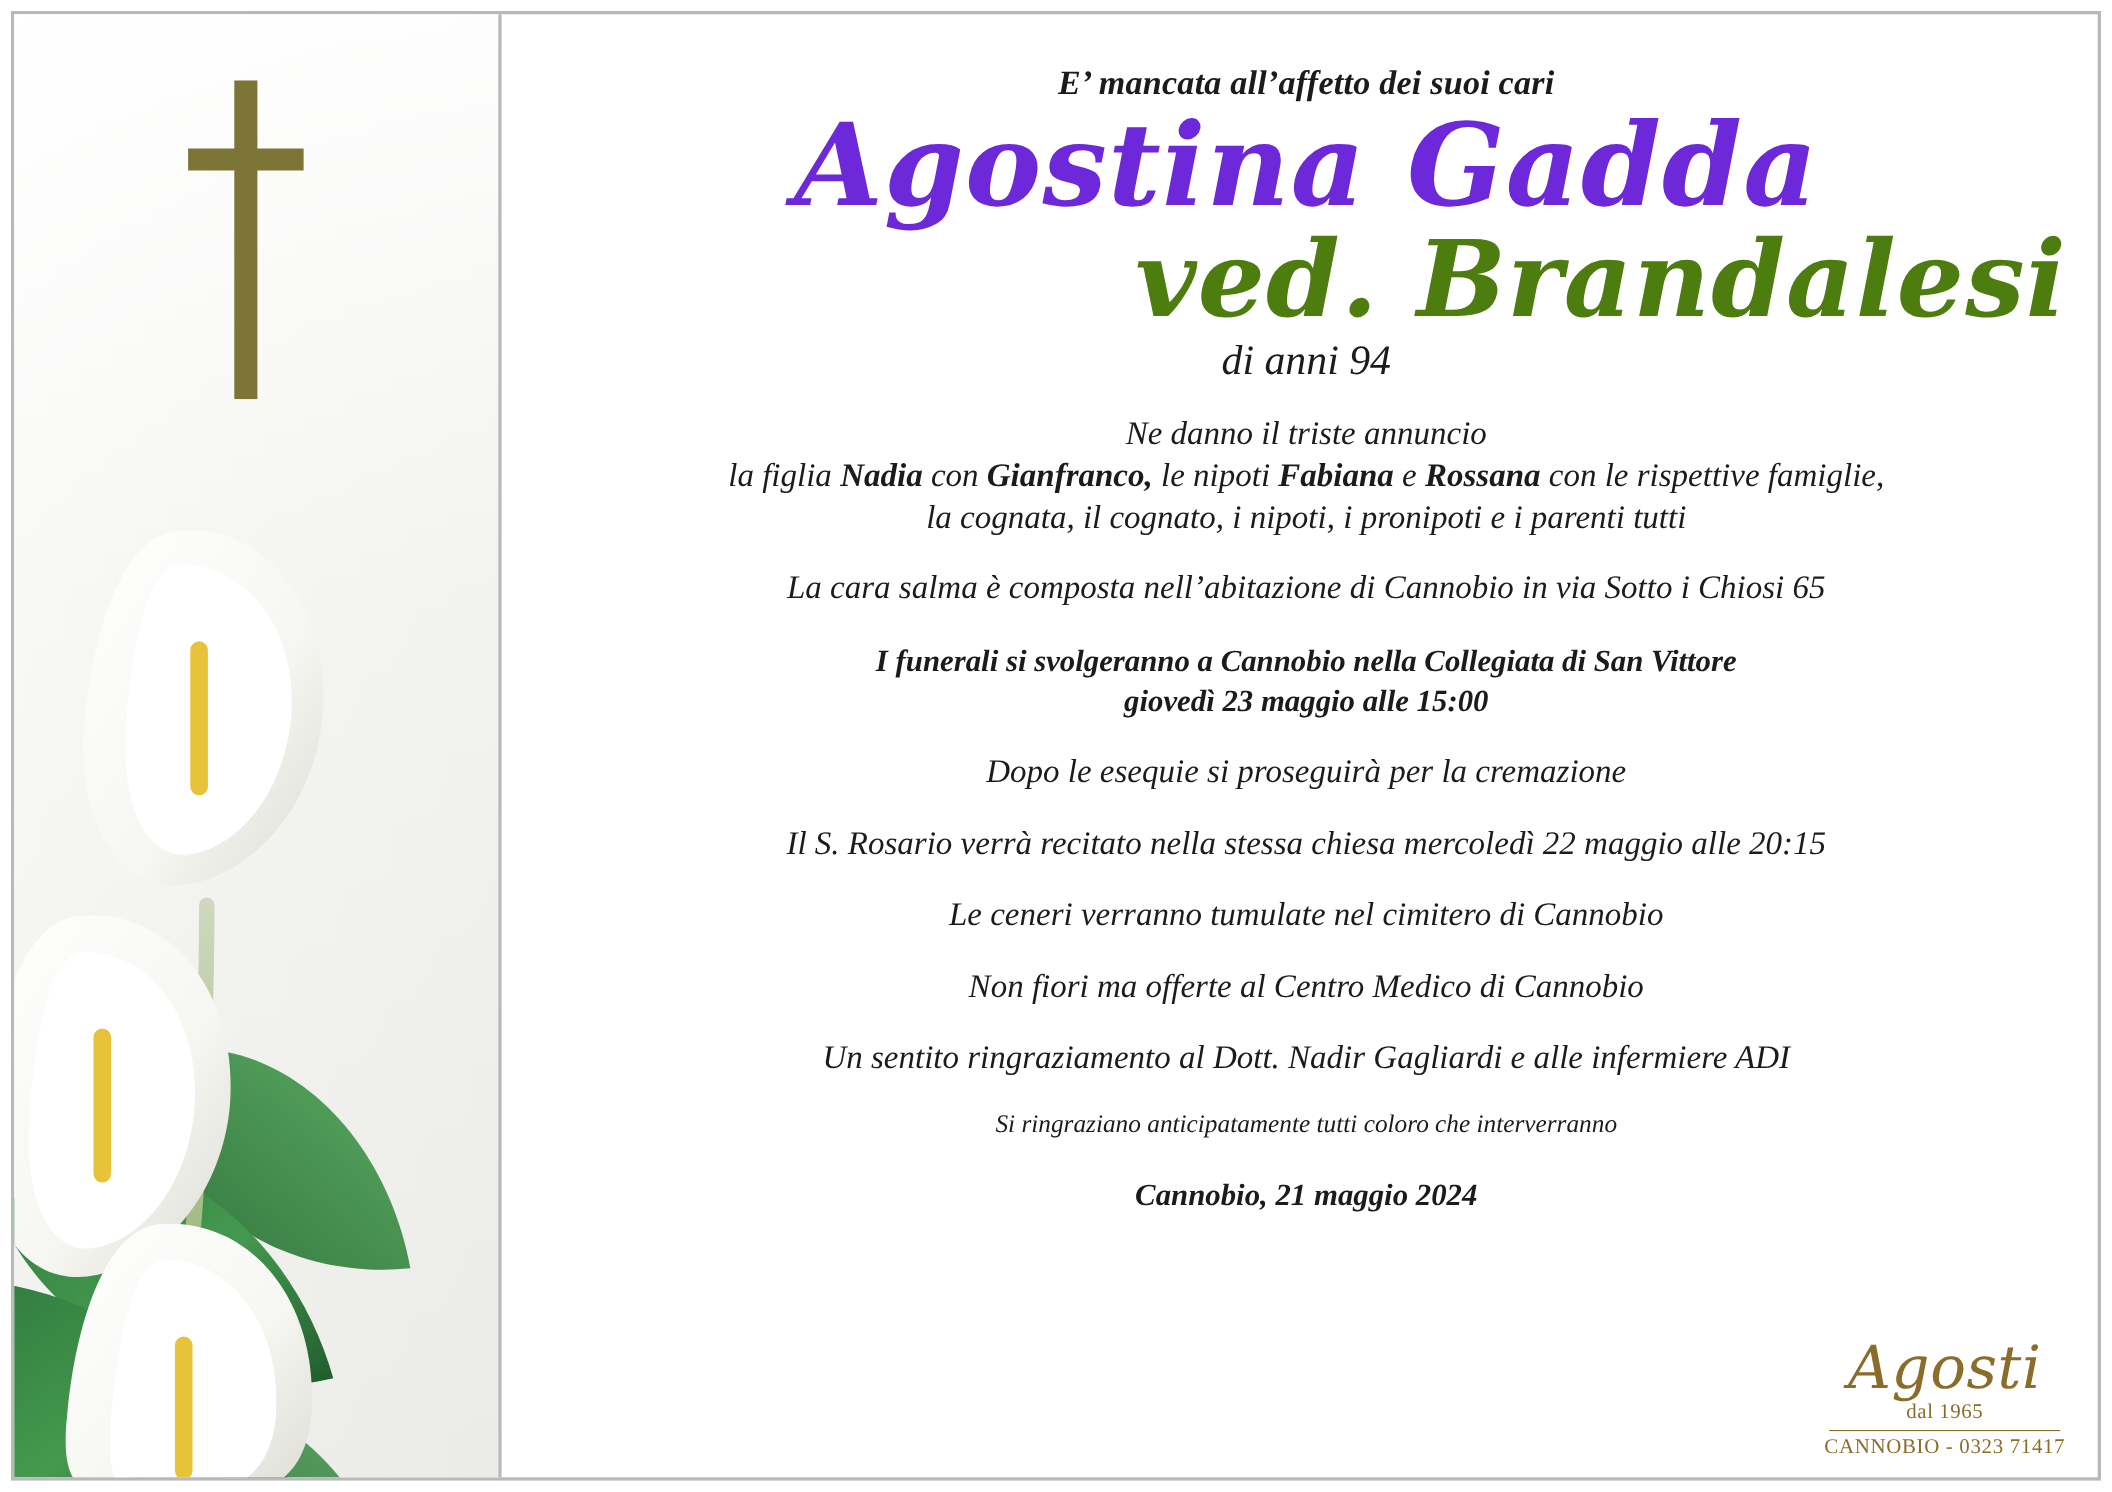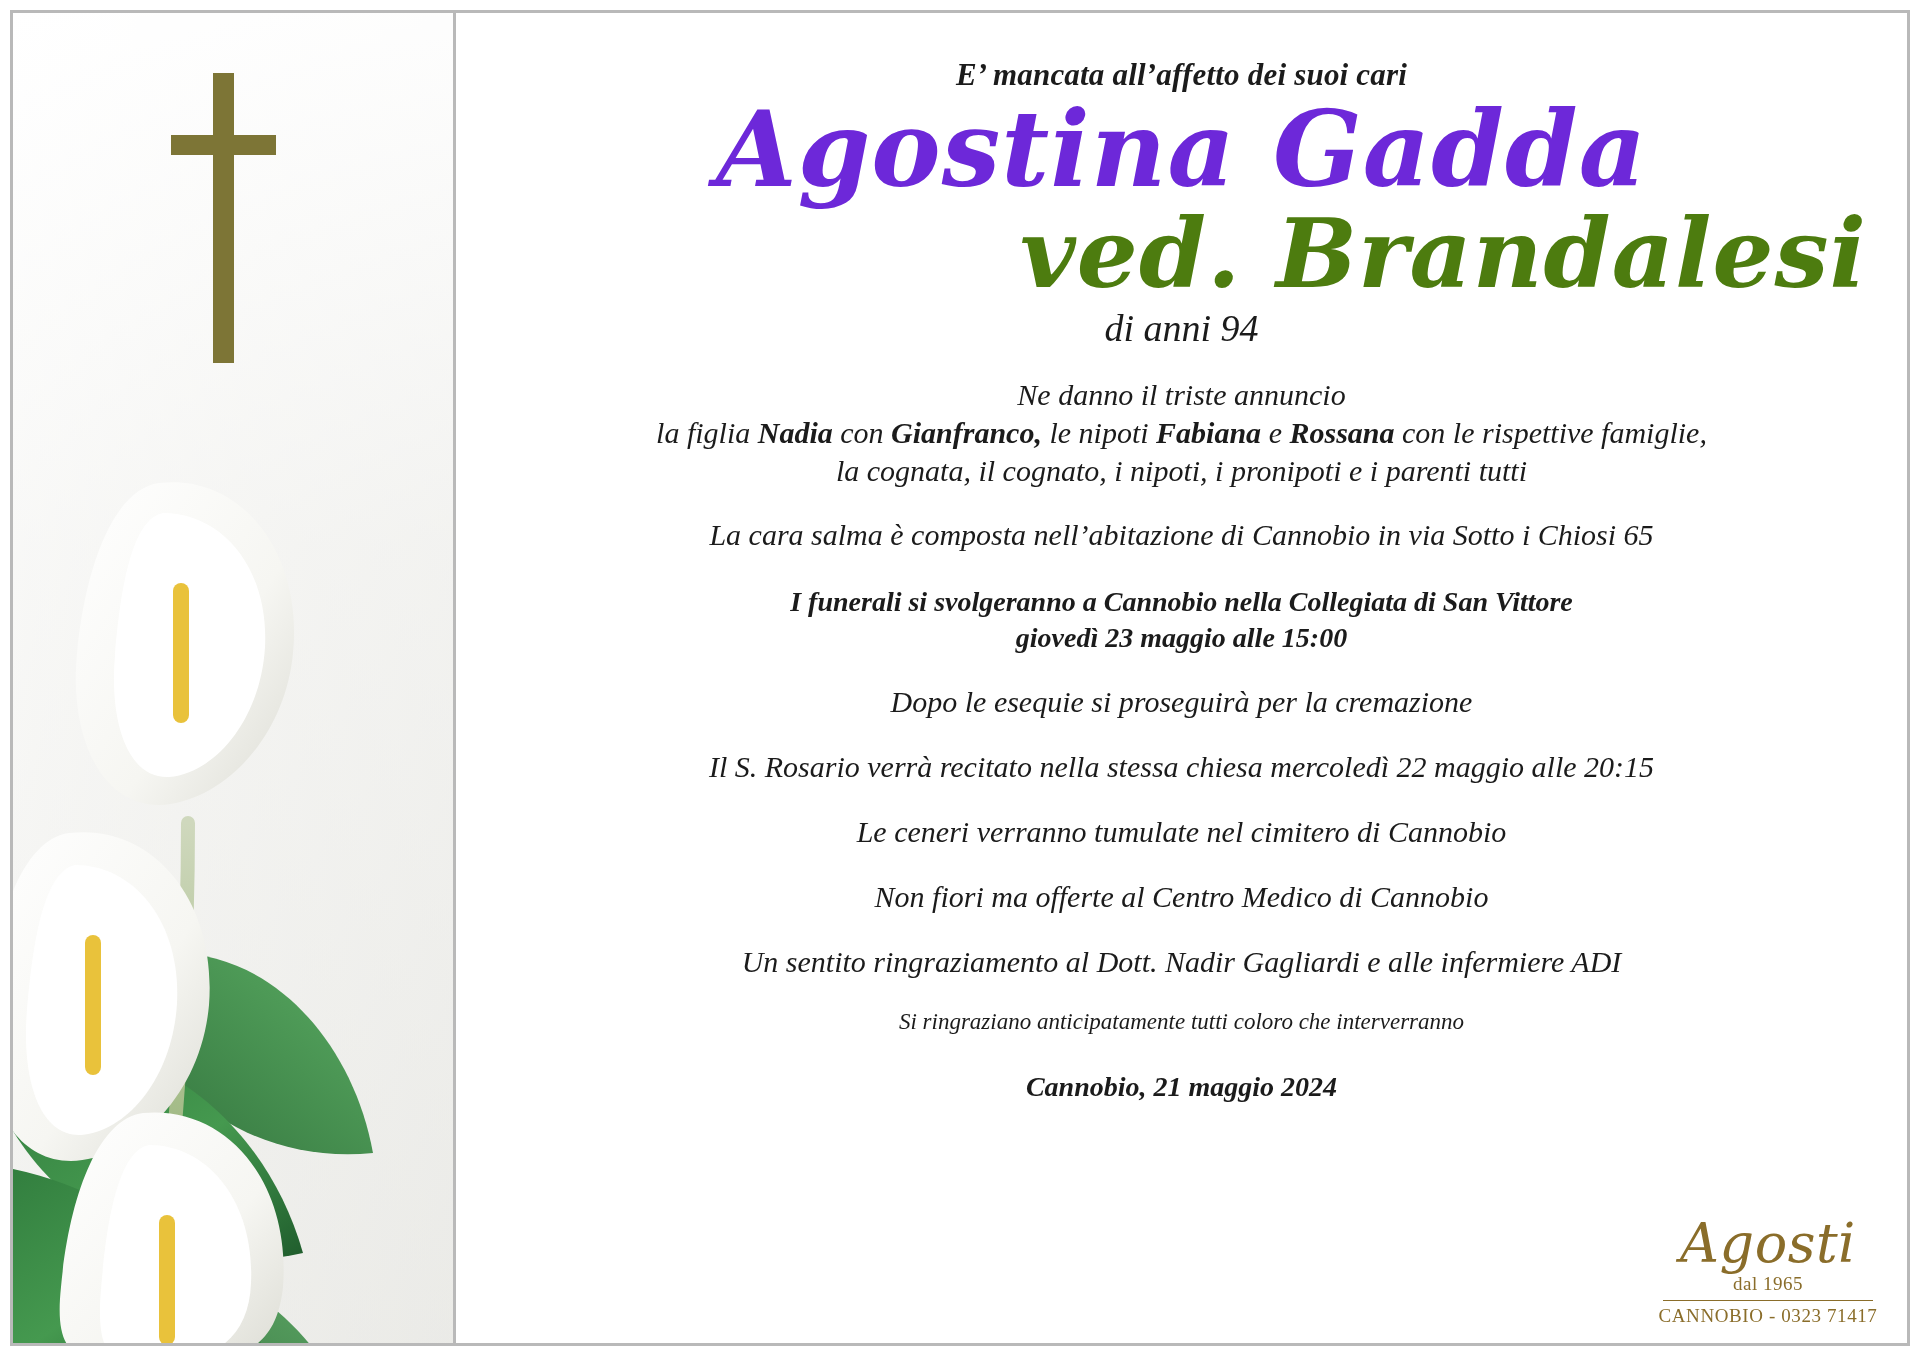--- a/index.html
+++ b/index.html
@@ -71,21 +71,21 @@
 
   
   .content {
     position: absolute;
     left: 453px;
     top: 13px;
     right: 13px;
     bottom: 13px;
     border-left: 3px solid #b9b9b9;
     box-sizing: border-box;
-    padding: 30px 40px 10px 40px;
+    padding: 30px 28px 10px 40px;
     text-align: center;
     color: #1b1b1b;
   }
 
   .lead {
     font-family: "Liberation Serif", serif;
     font-style: italic;
     font-weight: bold;
     font-size: 31px;
     letter-spacing: 0.2px;

